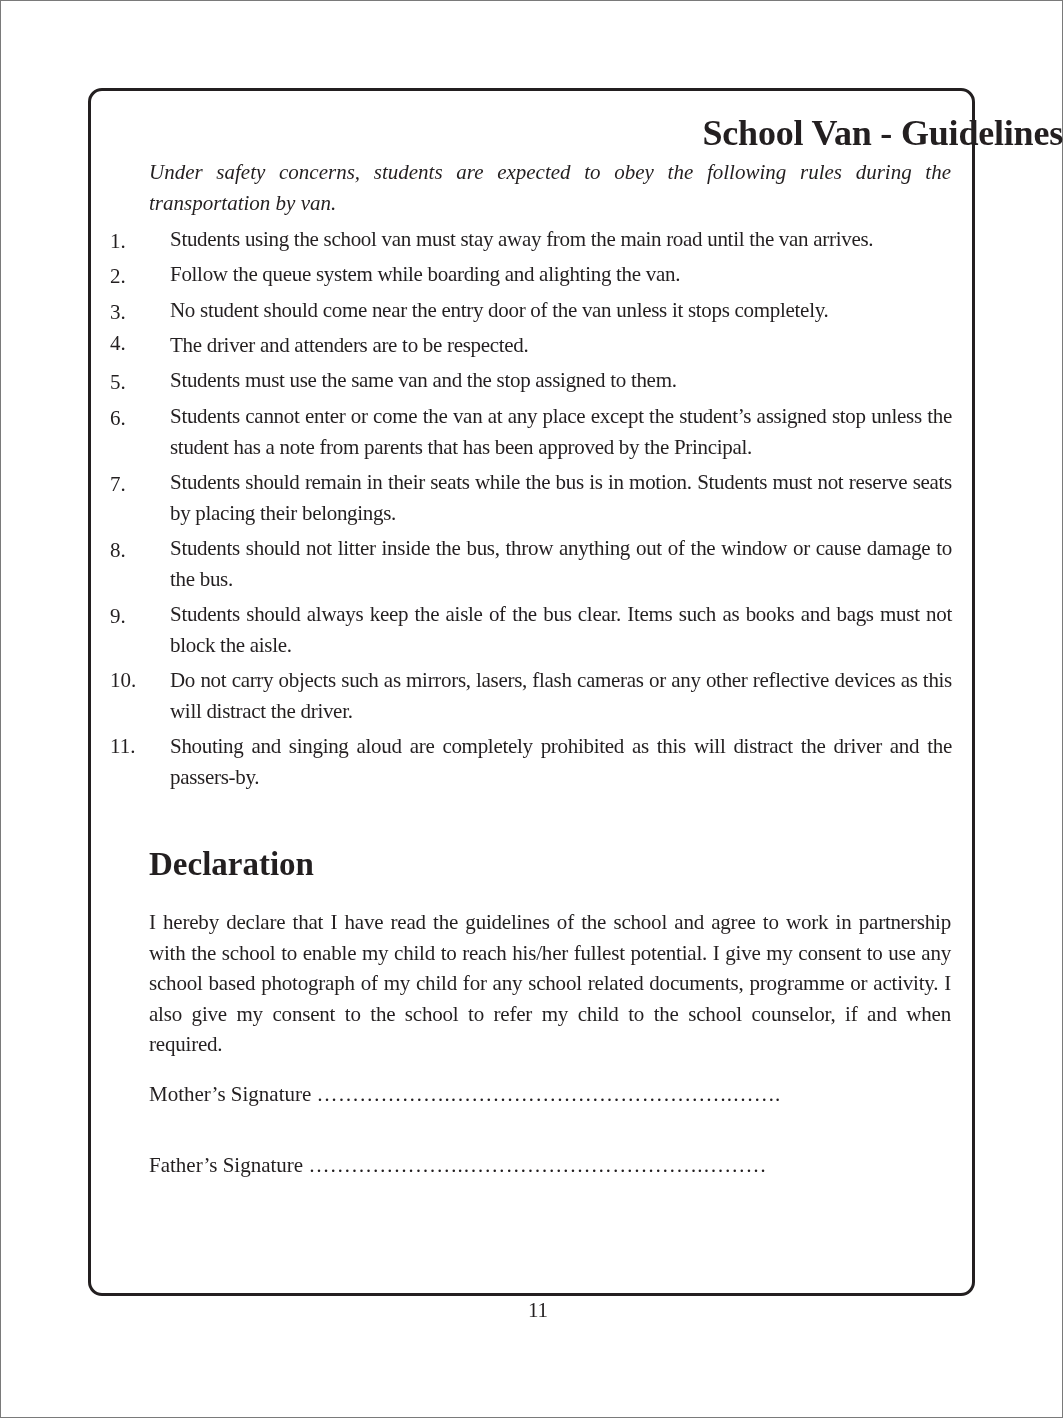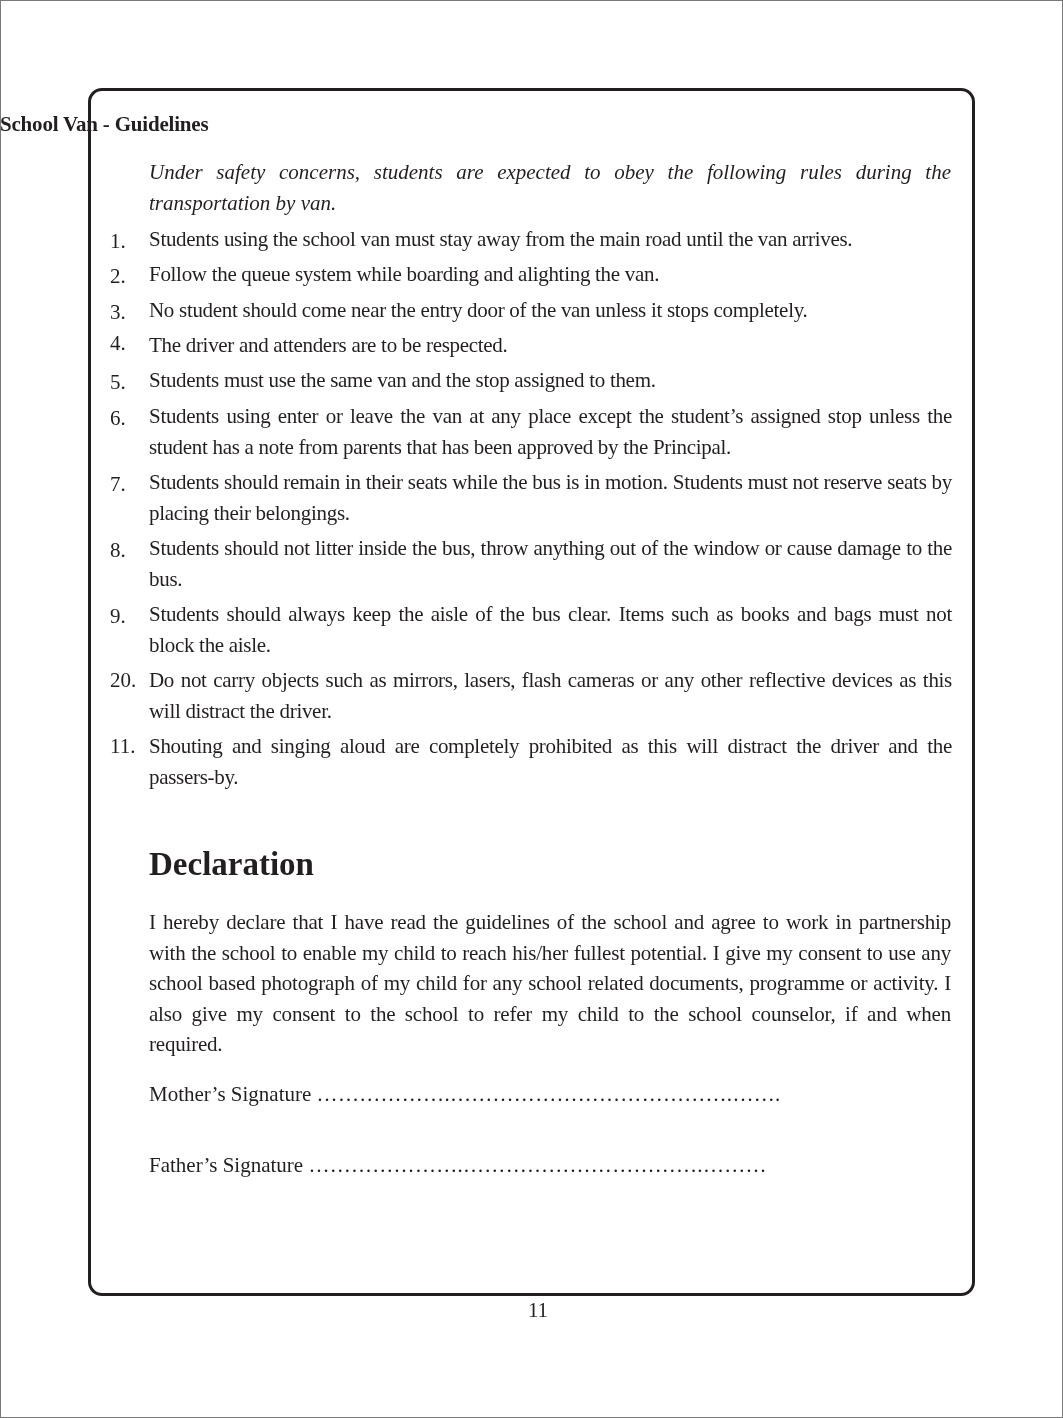--- a/index.html
+++ b/index.html
@@ -9,30 +9,30 @@
     }
     .page-frame {
       position: absolute; left: 0; top: 0; width: 1061px; height: 1416px;
       border: 1px solid #7a7a7a;
     }
     .content-box {
       position: absolute; left: 88px; top: 88px; width: 881px; height: 1202px;
       border: 3px solid #231f20; border-radius: 14px;
     }
     .title {
-      position: absolute; left: 0; right: 0; top: 112px; text-align: left;
-      font-weight: bold; font-size: 21px; letter-spacing: -0.2px;
+      position: absolute; left: 0; right: 0; top: 112px; text-align: right;
+      font-weight: bold; font-size: 36px; letter-spacing: -0.2px;
     }
     .intro {
       position: absolute; left: 149px; width: 802px; top: 157px;
       font-size: 21px; line-height: 30.5px; text-align: justify; font-style: italic;
     }
     .rule { position: absolute; left: 110px; width: 842px; font-size: 21px; line-height: 30.5px; }
     .rule .num { position: absolute; left: 0; top: 2px; width: 39px; }
-    .rule .text { margin-left: 39px; text-align: justify; letter-spacing: -0.3px; }
+    .rule .text { margin-left: 60px; text-align: justify; letter-spacing: -0.3px; }
     .decl-heading {
       position: absolute; left: 149px; top: 846px; font-weight: bold; font-size: 33px;
     }
     .decl-body {
       position: absolute; left: 149px; width: 802px; top: 887px;
       font-size: 21px; line-height: 30.6px; text-align: justify; letter-spacing: -0.2px; margin-top: 20px;
     }
     .sig { position: absolute; left: 149px; font-size: 21px; white-space: nowrap; text-align: right; }
     .sig .dots { letter-spacing: 0.3px; }
     .page-number {
@@ -63,36 +63,36 @@
 <div class="rule" style="top:330px">
   <span class="num" style="top:-2px">4.</span>
   <div class="text">The driver and attenders are to be respected.</div>
 </div>
 <div class="rule" style="top:365px">
   <span class="num">5.</span>
   <div class="text">Students must use the same van and the stop assigned to them.</div>
 </div>
 <div class="rule" style="top:401px">
   <span class="num">6.</span>
-  <div class="text">Students using enter or leave the van at any place except the student’s assigned stop unless the student has a note from parents that has been approved by the Principal.</div>
+  <div class="text">Students cannot enter or come the van at any place except the student’s assigned stop unless the student has a note from parents that has been approved by the Principal.</div>
 </div>
 <div class="rule" style="top:467px">
   <span class="num">7.</span>
   <div class="text">Students should remain in their seats while the bus is in motion. Students must not reserve seats by placing their belongings.</div>
 </div>
 <div class="rule" style="top:533px">
   <span class="num">8.</span>
   <div class="text">Students should not litter inside the bus, throw anything out of the window or cause damage to the bus.</div>
 </div>
 <div class="rule" style="top:599px">
   <span class="num">9.</span>
   <div class="text">Students should always keep the aisle of the bus clear. Items such as books and bags must not block the aisle.</div>
 </div>
 <div class="rule" style="top:665px">
-  <span class="num" style="top:0">20.</span>
+  <span class="num" style="top:0">10.</span>
   <div class="text">Do not carry objects such as mirrors, lasers, flash cameras or any other reflective devices as this will distract the driver.</div>
 </div>
 <div class="rule" style="top:731px">
   <span class="num" style="top:0">11.</span>
   <div class="text">Shouting and singing aloud are completely prohibited as this will distract the driver and the passers-by.</div>
 </div>
 
 <div class="decl-heading">Declaration</div>
 <div class="decl-body">I hereby declare that I have read the guidelines of the school and agree to work in partnership with the school to enable my child to reach his/her fullest potential. I give my consent to use any school based photograph of my child for any school related documents, programme or activity. I also give my consent to the school to refer my child to the school counselor, if and when required.</div>
 

